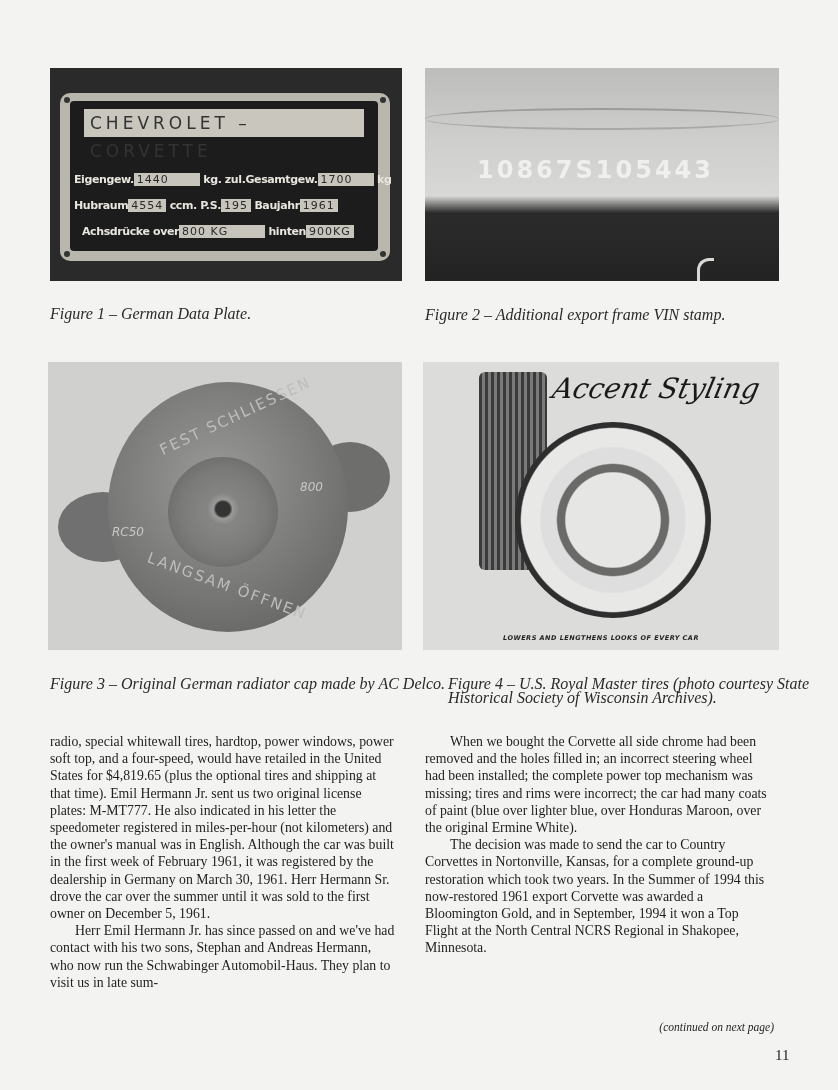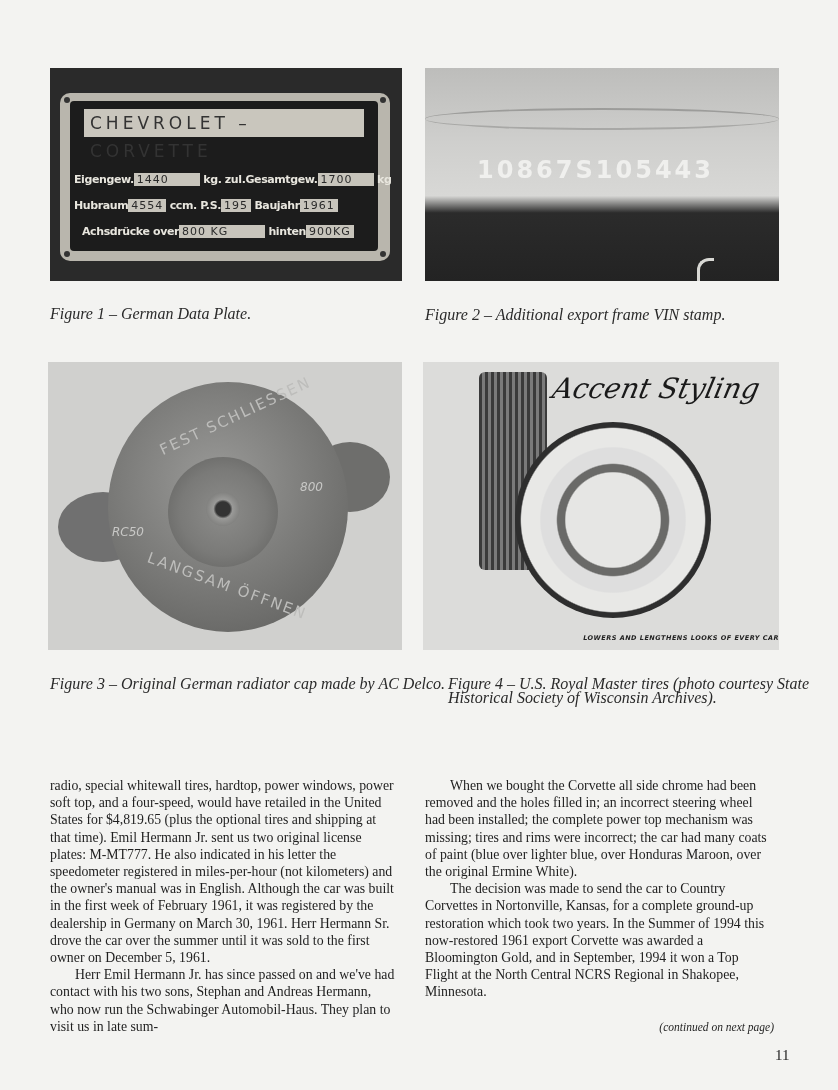--- a/index.html
+++ b/index.html
@@ -61,24 +61,24 @@
   .cap-text { position: absolute; font-family: "DejaVu Sans", sans-serif; color: #bdbdbb; font-size: 15px; letter-spacing: 2px; }
   .cap-small { position: absolute; font-family: "DejaVu Sans", sans-serif; color: #c8c8c6; font-size: 12px; font-style: italic; }
   
   #fig4 { left: 423px; top: 362px; width: 356px; height: 288px; background: #dcdcda; }
   .tire-side { position: absolute; left: 56px; top: 10px; width: 68px; height: 198px;
     background: repeating-linear-gradient(to right, #3a3a3a 0 3px, #7a7a7a 3px 6px); border-radius: 6px; }
   .tire-front { position: absolute; left: 92px; top: 60px; width: 196px; height: 196px; border-radius: 50%;
     background: radial-gradient(circle, #e6e6e4 0 34%, #6a6a68 35% 40%, #dedede 41% 52%, #e8e8e6 53% 66%, #2e2e2e 67% 100%); }
   .script { position: absolute; left: 130px; top: 10px; font-family: "DejaVu Serif", serif; font-style: italic;
     font-size: 28px; color: #1a1a1a; transform: skewX(-12deg); }
-  .ad-tagline { position: absolute; left: 0; width: 356px; top: 272px; text-align: right;
+  .ad-tagline { position: absolute; left: 0; width: 356px; top: 272px; text-align: center;
     font-family: "DejaVu Sans", sans-serif; font-style: italic; font-weight: bold; font-size: 6.5px; color: #222; letter-spacing: 0.5px; }
   
-  .col { position: absolute; top: 733px; font-size: 13.8px; line-height: 17.2px; text-align: left; margin-top: 44px; }
+  .col { position: absolute; top: 733px; font-size: 13.8px; line-height: 17.2px; text-align: left; }
   #col-left { left: 50px; width: 345px; }
   #col-right { left: 425px; width: 350px; }
   .col p { margin: 0; }
   .col p.indent { text-indent: 25px; }
   .continued { position: absolute; right: 64px; top: 1021px; font-style: italic; font-size: 11.5px; }
   .page-number { position: absolute; left: 775px; top: 1047px; font-size: 15px; }
 </style>
 </head>
 <body>
 

